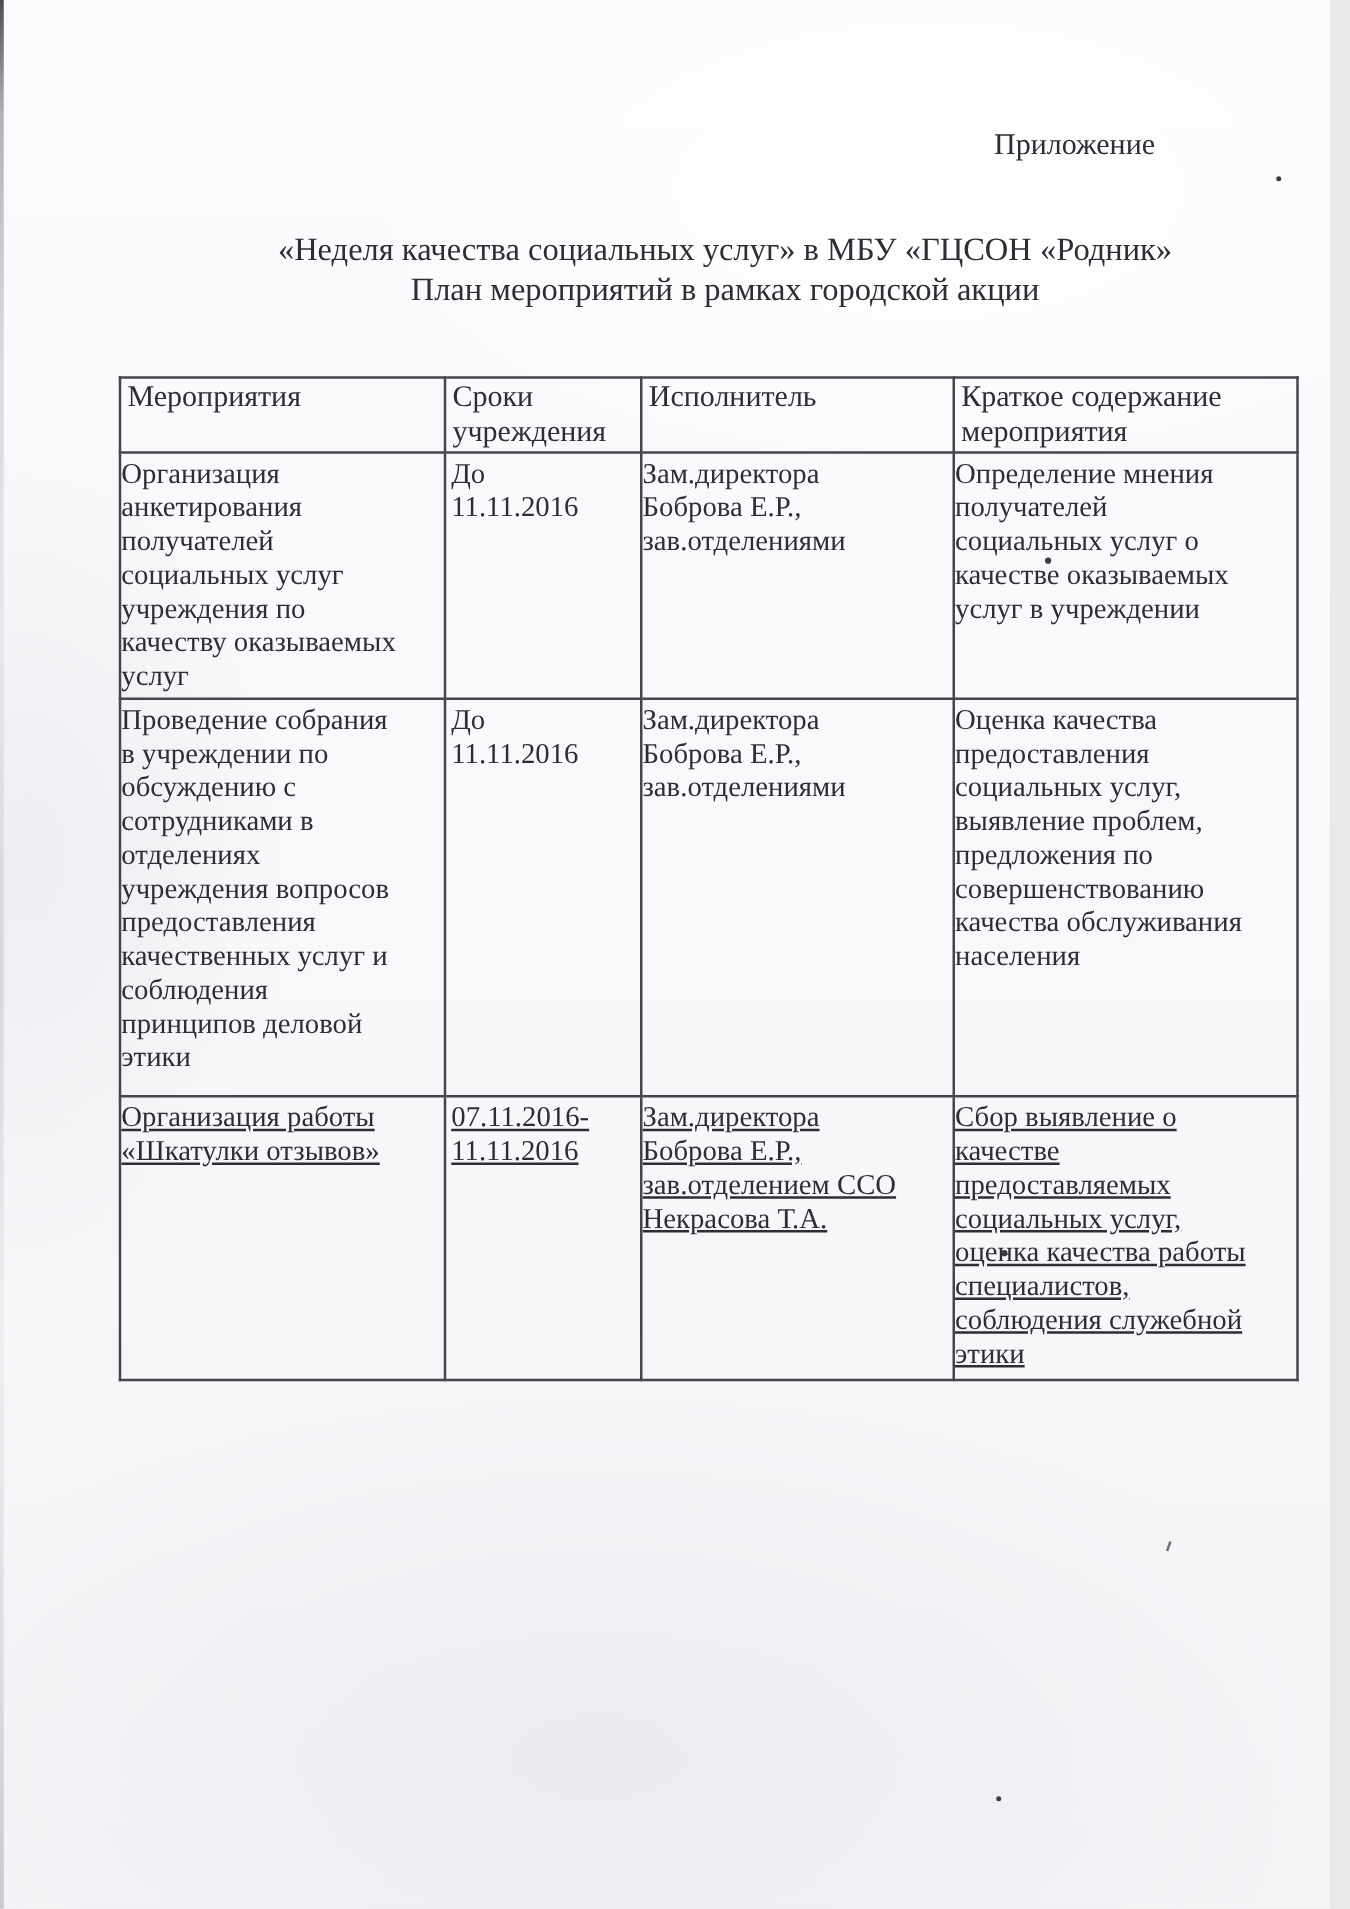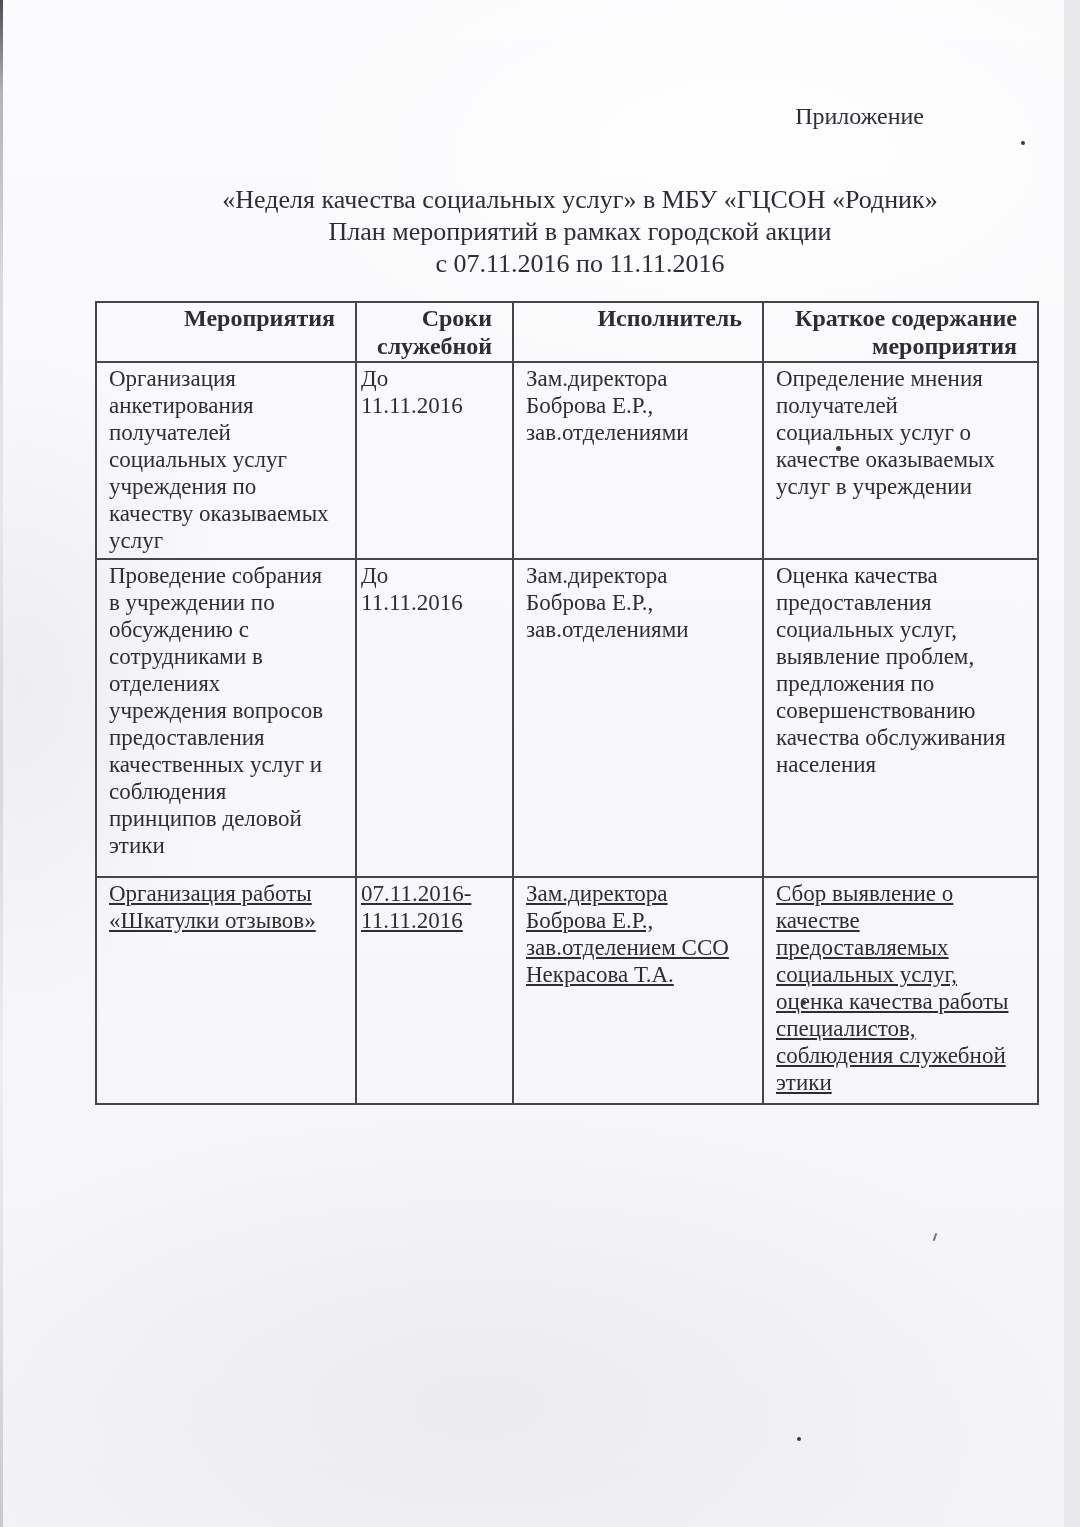--- a/index.html
+++ b/index.html
@@ -67,34 +67,34 @@
     border-collapse: collapse;
     table-layout: fixed;
   }
   table.events th,
   table.events td {
     border: 2px solid #45454e;
     white-space: pre-line;
     overflow: hidden;
   }
   table.events th {
-    font-weight: bold;
+    font-weight: normal;
     font-size: 24px;
     line-height: 28px;
-    text-align: right;
+    text-align: left;
     vertical-align: top;
-    padding: 1px 20px;
+    padding: 1px 5px;
     height: 56px;
   }
   table.events td {
     font-size: 23px;
     line-height: 27px;
     vertical-align: top;
     text-align: left;
-    padding: 2px 8px 2px 12px;
+    padding: 2px 8px 2px 0;
   }
   table.events td.c-dates {
     text-align: left;
     padding: 2px 4px;
   }
   tr.r0 { height: 197px; }
   tr.r1 { height: 140px; }
   tr.r2 { height: 318px; margin-left: 36px; }
   tr.r3 { height: 227px; text-decoration: underline; }
   tr.r4 { height: 170px; }
@@ -121,35 +121,34 @@
 
 <div class="page">
 
   <div class="edge-left"></div>
 
   <div class="corner-label">Приложение</div>
 
   <div class="doc-title">
     <div>«Неделя качества социальных услуг» в МБУ «ГЦСОН «Родник»</div>
     <div>План мероприятий в рамках городской акции</div>
-    <div>с 07.11.2016 по 11.11.2016</div>
   </div>
 
   <table class="events">
     <colgroup>
       <col style="width:260px">
       <col style="width:157px">
       <col style="width:250px">
       <col style="width:275px">
     </colgroup>
     <thead>
       <tr>
         <th>Мероприятия</th>
         <th>Сроки
-служебной</th>
+учреждения</th>
         <th>Исполнитель</th>
         <th>Краткое содержание
 мероприятия</th>
       </tr>
     </thead>
     <tbody>
       <tr class="r0">
         <td class="c-event">Организация
 анкетирования
 получателей

